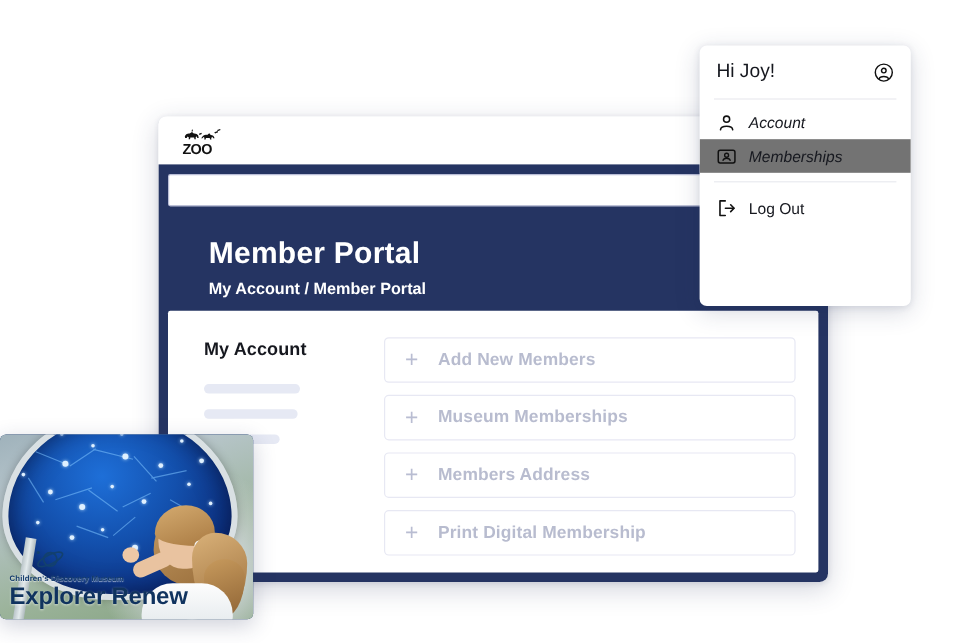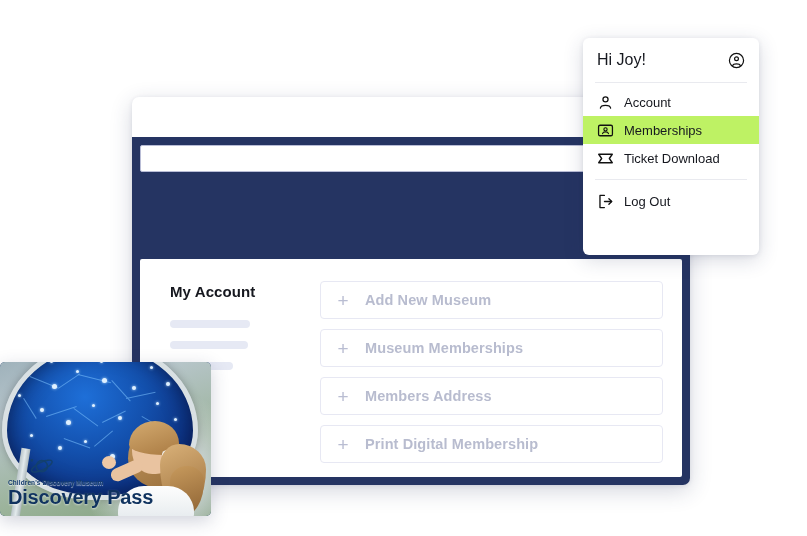--- a/index.html
+++ b/index.html
@@ -115,28 +115,28 @@
     overflow: hidden;
   }
   .dd-header {
     height: 44px;
     display: flex; align-items: center; justify-content: space-between;
     padding: 0 14px 0 14px;
     gap: 40px;
   }
   .dd-greeting { font-size: 16px; color: #16181f; font-weight: normal; }
   .dd-divider { height: 1px; background: #e9eaef; margin: 0 12px; }
-  .dd-items { padding-top: 5px; }
+  .dd-items { padding-top: 5px; font-style: italic; }
   .dd-item {
     height: 28px;
     display: flex; align-items: center;
     padding-left: 14px;
     gap: 10px;
   }
-  .dd-item.active { background: #bef264; }
+  .dd-item.active { background: #737373; }
   .dd-item-label { font-size: 13px; color: #16181f; }
   .dd-icon { width: 17px; height: 17px; flex: 0 0 17px; display: block; }
   .dd-footer { padding-top: 6px; }
   .dd-footer .dd-item { height: 30px; }
 
   
   .pass-card {
     position: absolute;
     left: 0px; top: 362px;
     width: 211px; height: 154px;
@@ -250,39 +250,56 @@
     text-shadow: 0 1px 2px rgba(255,255,255,.55);
   }
 </style>
 </head>
 <body>
 
 <div class="stage">
 
   <div class="portal-window">
 
+    <div class="portal-topbar">
+      <svg class="zoo-logo" viewBox="0 0 40 26">
+        <g fill="#111111">
+          <path d="M6 9.5 C7 7.5 8.5 7 10 7.2 L12 6 L13.5 7.2 C15 7 16.5 7.6 17.2 9 L17.6 11 L16.4 11 L16 9.6 L15 10.6 L15.2 12 L14 12 L13.8 10.6 L10.6 10.6 L10.4 12 L9.2 12 L9.4 10.5 L8.3 9.7 L7.6 11 L6.3 11 Z"></path>
+          <path d="M11.6 5.6 L12.1 3.6 L12.9 5.4 Z"></path>
+          <path d="M20 10.8 C21 8.6 23 8 24.6 8.4 L26.4 7 L27.6 8.6 C29.2 8.6 30.4 9.6 30.8 11.2 L29.6 11.2 L29 9.9 L28 11 L28.2 12.2 L27 12.2 L26.8 11 L23.6 11 L23.4 12.2 L22.2 12.2 L22.4 10.8 L21.4 10.1 L20.8 11.2 L19.6 11.2 Z"></path>
+          <path d="M30.6 6.2 L33.4 5.2 L33.8 6.2 L31.2 7.2 Z"></path>
+          <path d="M33 4.4 L35.4 3.4 L35.8 4.4 L33.4 5.4 Z"></path>
+          <path d="M17.8 7.4 L19.8 6.6 L20.2 7.6 L18.2 8.4 Z"></path>
+        </g>
+        <text x="4" y="24.5" font-family="Liberation Sans, sans-serif" font-size="12" font-weight="bold" fill="#111111" letter-spacing="-0.5">ZOO</text>
+      </svg>
+    </div>
 
     <div class="portal-body">
       <input class="search-bar" type="text" value="" placeholder="" style="">
+      <div class="hero">
+        <div class="hero-title">Member Portal</div>
+        <div class="hero-crumb">My Account / Member Portal</div>
+      </div>
     </div>
 
     <div class="portal-content">
 
       <div class="content-left">
         <div class="my-account-title">My Account</div>
         <div class="skeleton sk1"></div>
         <div class="skeleton sk2"></div>
         <div class="skeleton sk3"></div>
       </div>
 
       <div class="content-right">
 
         <div class="accordion-row">
           <span class="accordion-plus">+</span>
-          <span class="accordion-label">Add New Museum</span>
+          <span class="accordion-label">Add New Members</span>
         </div>
 
         <div class="accordion-row">
           <span class="accordion-plus">+</span>
           <span class="accordion-label">Museum Memberships</span>
         </div>
 
         <div class="accordion-row">
           <span class="accordion-plus">+</span>
           <span class="accordion-label">Members Address</span>
@@ -323,26 +340,20 @@
 
       <div class="dd-item active">
         <svg class="dd-icon" viewBox="0 0 24 24">
           <rect x="2.2" y="4.6" width="19.6" height="14.8" rx="2.2" fill="none" stroke="#111" stroke-width="1.8"></rect>
           <circle cx="12" cy="10.4" r="2.3" fill="none" stroke="#111" stroke-width="1.6"></circle>
           <path d="M7.8 16.4 C8.6 13.2 15.4 13.2 16.2 16.4" fill="none" stroke="#111" stroke-width="1.6" stroke-linecap="round"></path>
         </svg>
         <span class="dd-item-label">Memberships</span>
       </div>
 
-      <div class="dd-item">
-        <svg class="dd-icon" viewBox="0 0 24 24">
-          <path d="M2.4 6 L21.6 6 L17.4 12 L21.6 18 L2.4 18 L6.6 12 Z" fill="none" stroke="#111" stroke-width="1.9" stroke-linejoin="round"></path>
-        </svg>
-        <span class="dd-item-label">Ticket Download</span>
-      </div>
 
     </div>
 
     <div class="dd-divider" style="margin-top:7px"></div>
 
     <div class="dd-footer">
       <div class="dd-item">
         <svg class="dd-icon" viewBox="0 0 24 24">
           <path d="M10.4 3.4 L4.2 3.4 L4.2 20.6 L10.4 20.6" fill="none" stroke="#111" stroke-width="1.9" stroke-linecap="round" stroke-linejoin="round"></path>
           <path d="M10.6 12 L20.4 12" fill="none" stroke="#111" stroke-width="1.9" stroke-linecap="round"></path>
@@ -413,17 +424,17 @@
       <div class="child-hand"></div>
     </div>
 
     <div class="pass-logo">
       <svg class="pass-planet" viewBox="0 0 30 24">
         <circle cx="16" cy="11" r="6.4" fill="none" stroke="#13406e" stroke-width="1.7"></circle>
         <ellipse cx="16" cy="11" rx="13" ry="4.4" fill="none" stroke="#13406e" stroke-width="1.6" transform="rotate(-26 16 11)"></ellipse>
         <circle cx="4.4" cy="4.4" r="1.5" fill="#13406e"></circle>
       </svg>
       <div class="pass-museum">Children's Discovery Museum</div>
-      <div class="pass-title">Discovery Pass</div>
+      <div class="pass-title">Explorer Renew</div>
     </div>
   </div>
 
 </div>
 
 </body></html>

